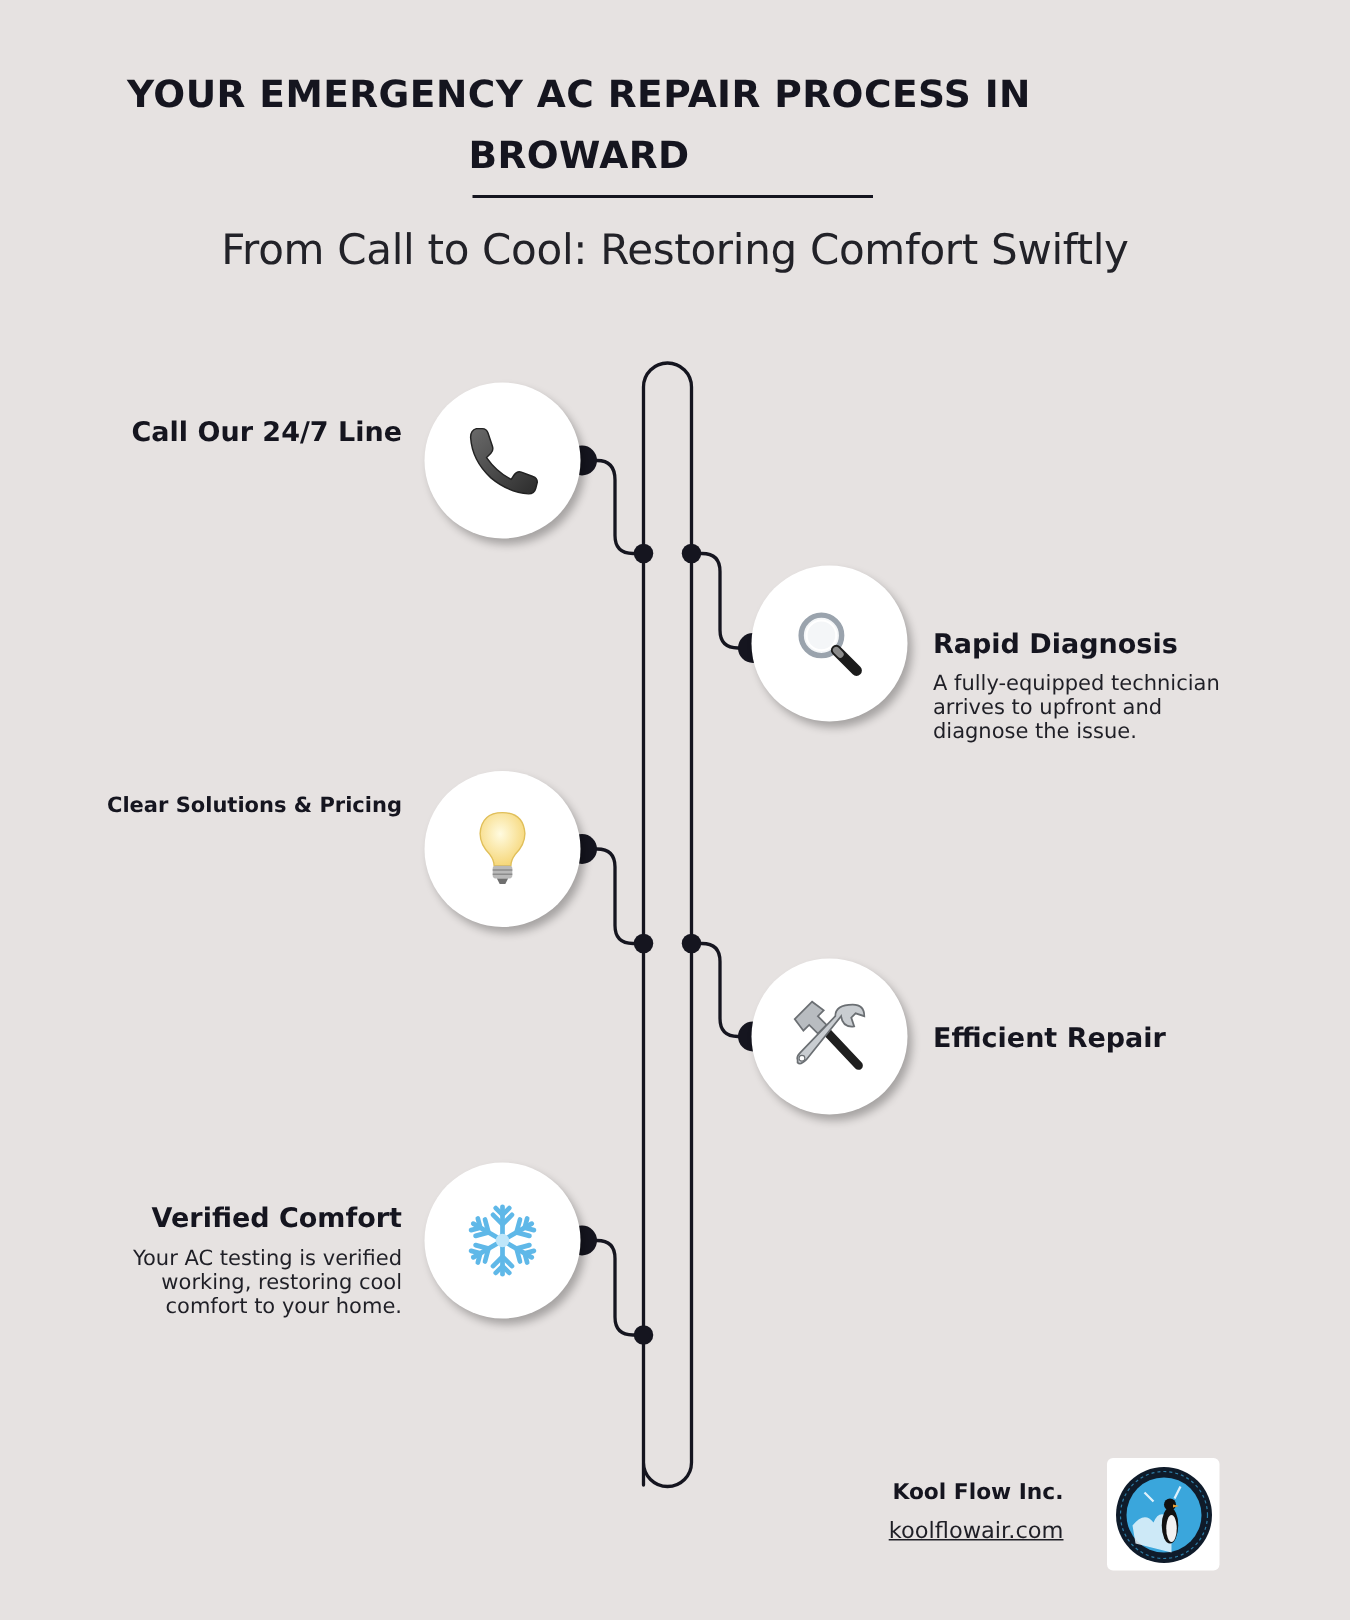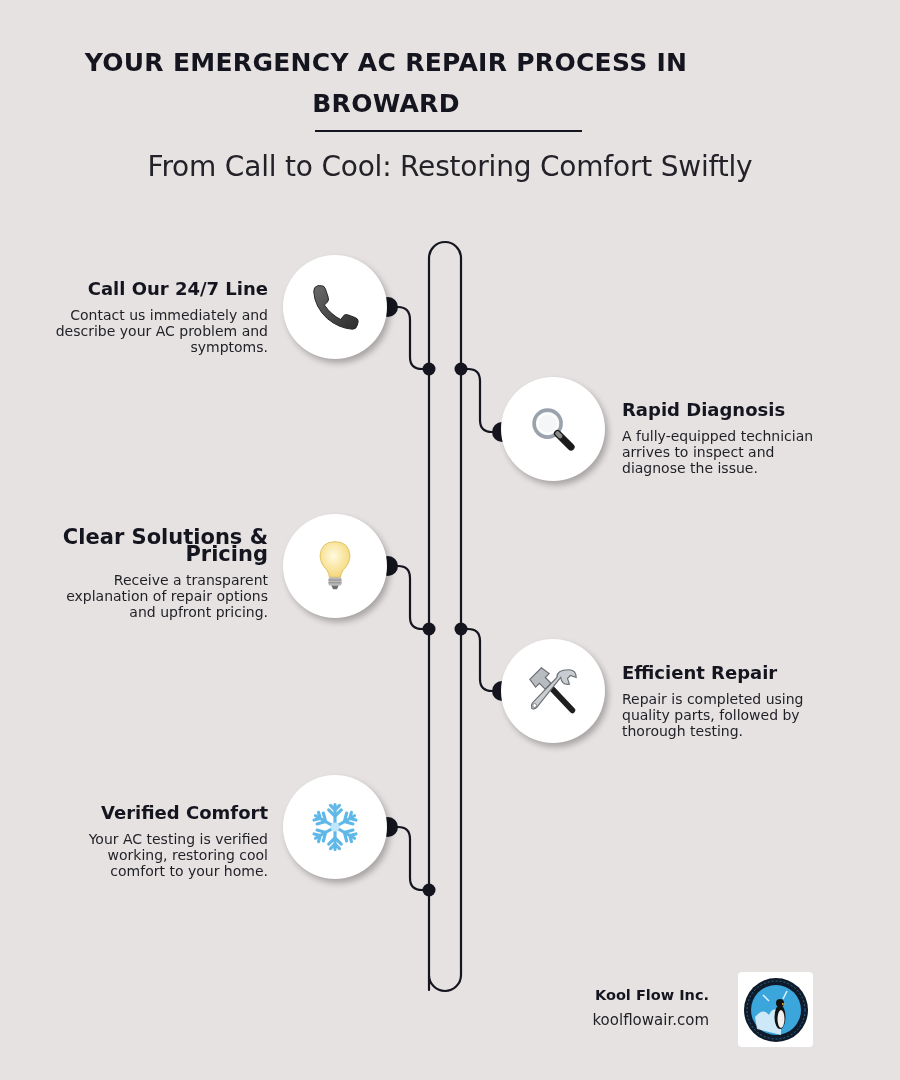--- a/index.html
+++ b/index.html
@@ -51,30 +51,30 @@
       box-shadow: 3px 4px 6px rgba(0,0,0,0.28);
       display: flex; align-items: center; justify-content: center;
       font-size: 44px;
       line-height: 1;
     }
     .step-text {
       position: absolute;
       width: 215px;
     }
     .step-text.left { text-align: right; }
-    .step-text.right { text-align: left; }
+    .step-text.right { text-align: left; margin-top: 20px; }
     .step-title {
       font-family: "DejaVu Sans", sans-serif;
       font-weight: bold;
       font-size: 18px;
       line-height: 18px;
       color: #15151f;
       margin-bottom: 9px;
     }
-    .step-title.small { font-size: 21px; line-height: 17px; }
+    .step-title.small { font-size: 14px; line-height: 17px; }
     .step-desc {
       font-family: "DejaVu Sans", sans-serif;
       font-size: 14px;
       line-height: 16px;
       color: #1f1f26;
     }
     .company {
       position: absolute;
       right: 191px; top: 987px;
       text-align: right;
@@ -83,20 +83,21 @@
       font-family: "DejaVu Sans", sans-serif;
       font-weight: bold;
       font-size: 14.5px;
       color: #15151f;
       margin-bottom: 8px;
     }
     .company-url {
       font-family: "DejaVu Sans", sans-serif;
       font-size: 15px;
       color: #1f1f26;
+      text-decoration: underline;
     }
     .logo-box {
       position: absolute;
       left: 738px; top: 972px;
       width: 75px; height: 75px;
       background: #ffffff;
       border-radius: 4px;
       display: flex; align-items: center; justify-content: center;
     }
   </style>
@@ -134,21 +135,20 @@
     <circle cx="429" cy="369" r="6.5"></circle>
     <circle cx="461" cy="369" r="6.5"></circle>
     <circle cx="429" cy="629" r="6.5"></circle>
     <circle cx="461" cy="629" r="6.5"></circle>
     <circle cx="429" cy="890" r="6.5"></circle>
   </g>
 </svg>
 
 <div class="step-text left" style="left:53px; top:280px;text-align:right;">
   <div class="step-title">Call Our 24/7 Line</div>
-  <div class="step-desc">Contact us immediately and describe your AC problem and symptoms.</div>
 </div>
 <div class="icon-circle" style="left:283px; top:255px;">
   <svg width="58" height="58" viewBox="0 0 60 60">
     <defs>
       <linearGradient id="phg" x1="0" y1="0" x2="1" y2="1">
         <stop offset="0" stop-color="#6a6a6a"></stop>
         <stop offset="1" stop-color="#2c2c2c"></stop>
       </linearGradient>
     </defs>
     <path d="M12 8 Q8 9 8 14 Q9 30 22 42 Q34 52 48 53 Q52 53 53 49 L54 45 Q54 42 51 41 L43 38 Q40 37 38 40 L36 43 Q26 38 19 28 L22 25 Q24 23 23 20 L20 11 Q19 8 16 8 Z" fill="url(#phg)" stroke="#222" stroke-width="1"></path>
@@ -158,26 +158,25 @@
 <div class="icon-circle" style="left:501px; top:377px;">
   <svg width="54" height="54" viewBox="0 0 60 60">
     <circle cx="24" cy="24" r="15" fill="#f4f6f8" stroke="#9aa3ad" stroke-width="4"></circle>
     <circle cx="24" cy="24" r="11" fill="none" stroke="#ffffff" stroke-width="1.5"></circle>
     <path d="M35 35 L50 50" stroke="#1b1b1b" stroke-width="8" stroke-linecap="round"></path>
     <path d="M35 35 L38 38" stroke="#8a8a8a" stroke-width="5" stroke-linecap="round"></path>
   </svg>
 </div>
 <div class="step-text right" style="left:622px; top:401px;">
   <div class="step-title">Rapid Diagnosis</div>
-  <div class="step-desc">A fully-equipped technician arrives to inspect and diagnose the issue.</div>
+  <div class="step-desc">A fully-equipped technician arrives to upfront and diagnose the issue.</div>
 </div>
 
 <div class="step-text left" style="left:53px; top:529px;">
   <div class="step-title small">Clear Solutions &amp; Pricing</div>
-  <div class="step-desc">Receive a transparent explanation of repair options and upfront pricing.</div>
 </div>
 <div class="icon-circle" style="left:283px; top:514px;">
   <svg width="50" height="56" viewBox="0 0 50 60">
     <defs>
       <radialGradient id="bulbg" cx="0.45" cy="0.4" r="0.6">
         <stop offset="0" stop-color="#fffbe0"></stop>
         <stop offset="1" stop-color="#f6d77a"></stop>
       </radialGradient>
     </defs>
     <path d="M25 4 Q40 4 41 19 Q41 27 34 34 Q31 38 31 42 L19 42 Q19 38 16 34 Q9 27 9 19 Q10 4 25 4 Z" fill="url(#bulbg)" stroke="#e0bf5a" stroke-width="1"></path>
@@ -193,21 +192,20 @@
     <path d="M18 16 L50 50" stroke="#1f1f1f" stroke-width="6" stroke-linecap="round"></path>
 
     <path d="M6 18 L18 6 L26 12 L22 16 L28 22 L22 28 L16 22 L12 26 Z" fill="#b8bcc0" stroke="#6b6f73" stroke-width="1.2"></path>
 
     <path d="M46 8 Q54 8 54 16 L48 14 L45 17 L47 23 Q39 24 38 16 L14 46 Q10 50 8 48 L8 46 Q7 44 10 41 L34 16 Q34 8 46 8 Z" fill="#c9cdd1" stroke="#6b6f73" stroke-width="1.2"></path>
     <circle cx="11" cy="45" r="2" fill="#ffffff" stroke="#6b6f73" stroke-width="0.8"></circle>
   </svg>
 </div>
 <div class="step-text right" style="left:622px; top:664px;">
   <div class="step-title">Efficient Repair</div>
-  <div class="step-desc">Repair is completed using quality parts, followed by thorough testing.</div>
 </div>
 
 <div class="step-text left" style="left:53px; top:804px;">
   <div class="step-title">Verified Comfort</div>
   <div class="step-desc">Your AC testing is verified working, restoring cool comfort to your home.</div>
 </div>
 <div class="icon-circle" style="left:283px; top:775px;">
   <svg width="54" height="54" viewBox="-30 -30 60 60">
     <g stroke="#5fb8e8" stroke-width="3.5" stroke-linecap="round" fill="none">
       <g id="arm">

